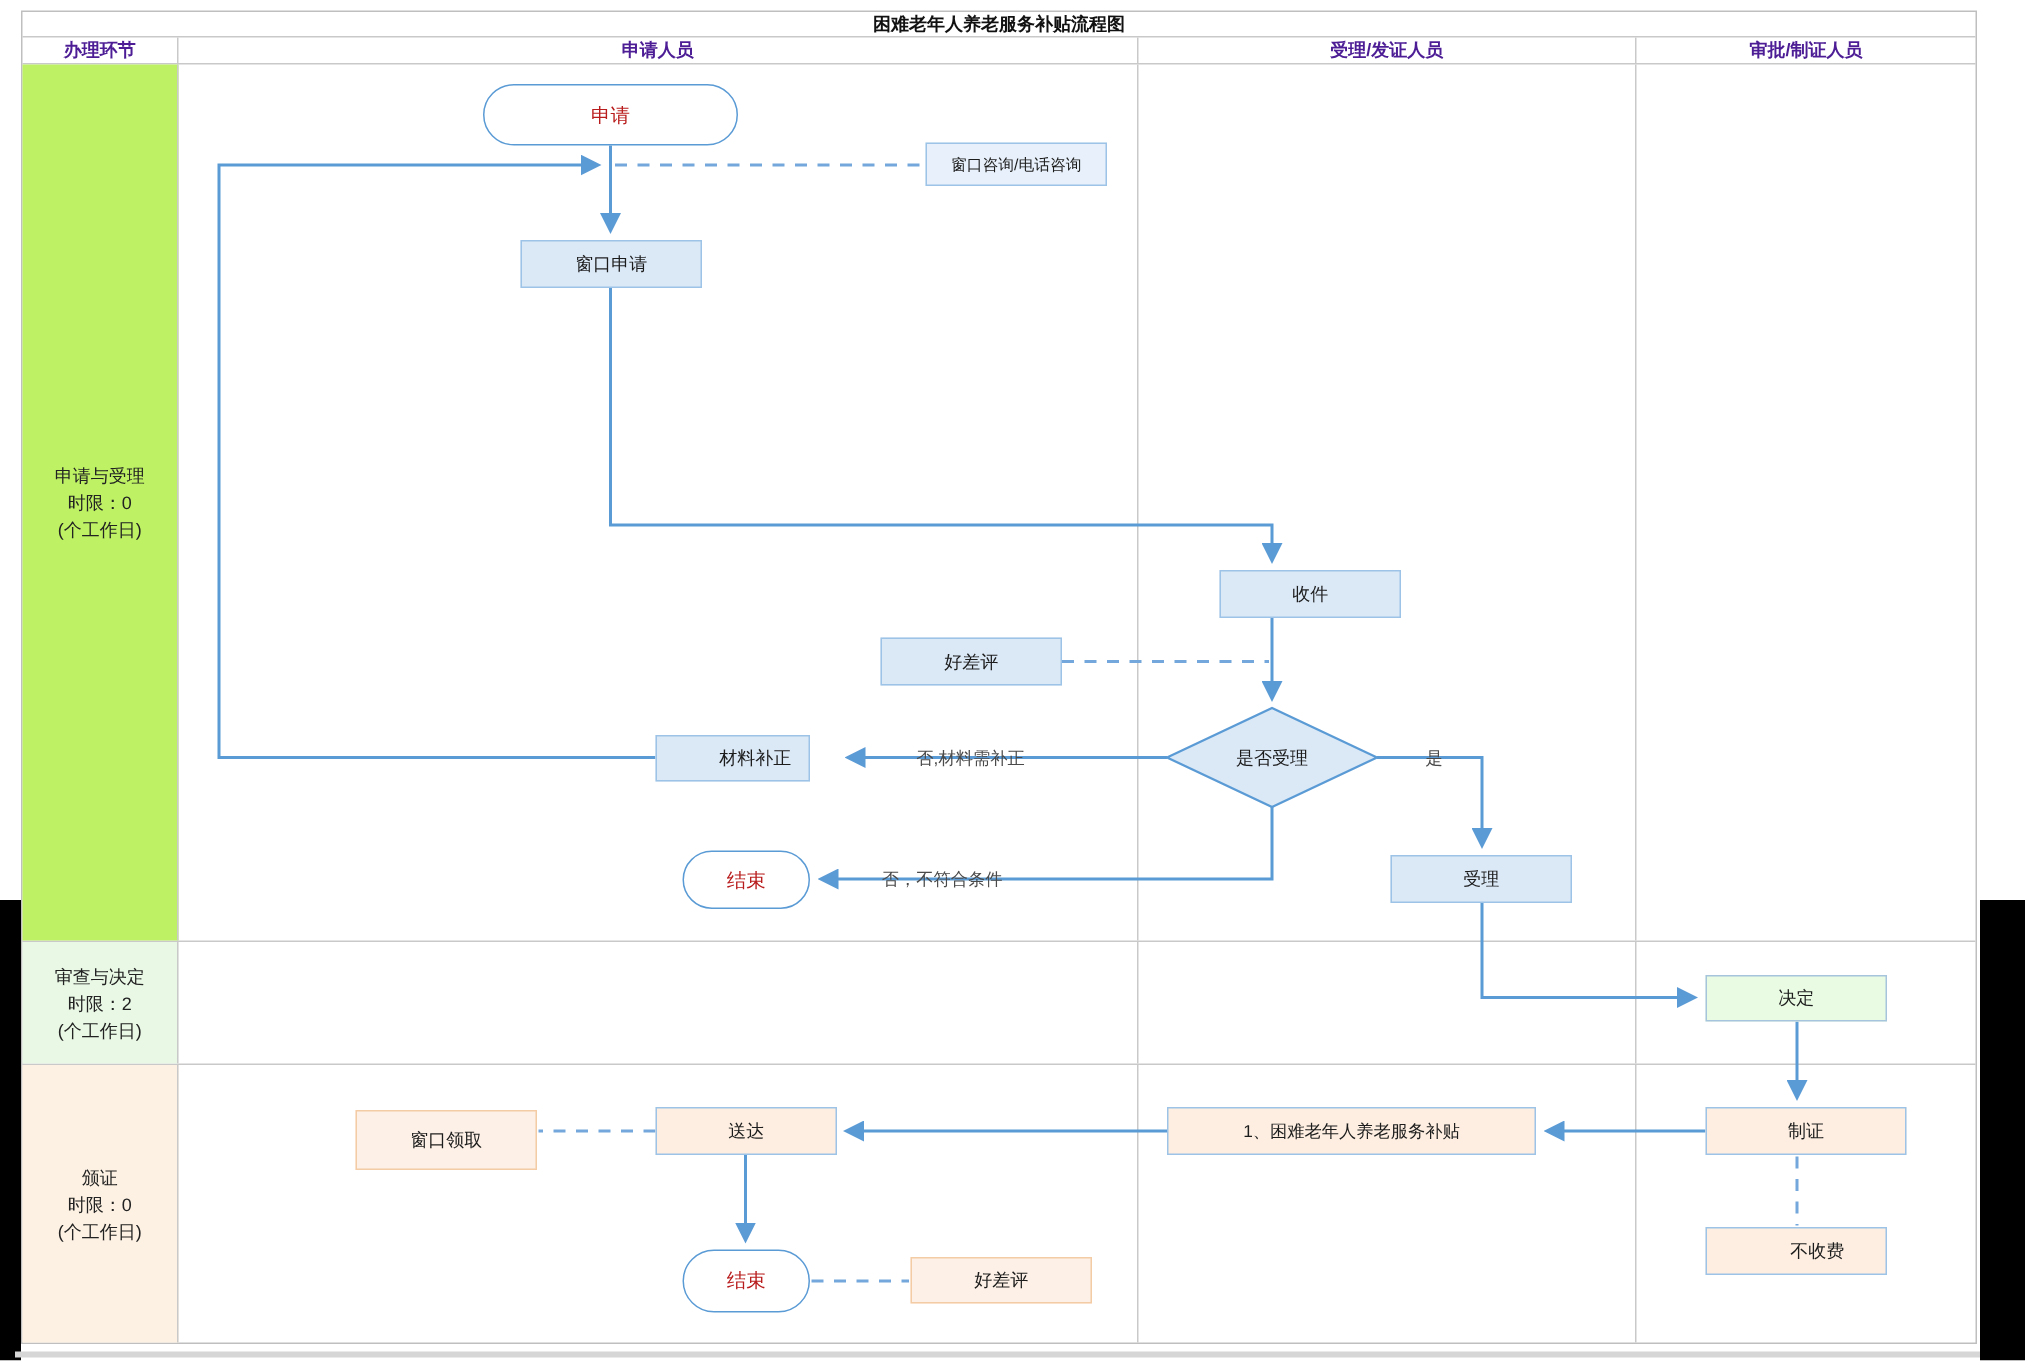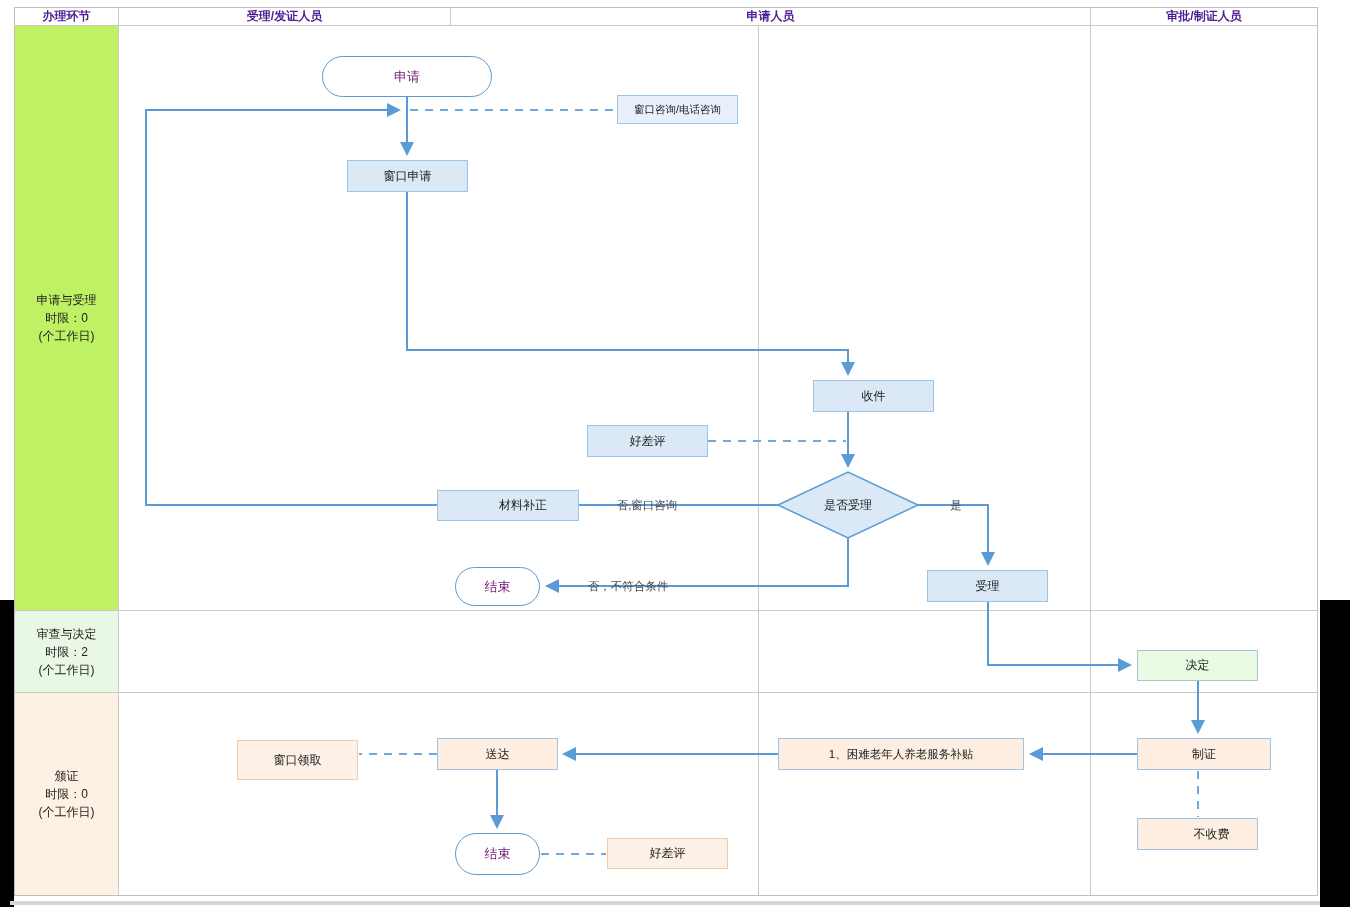--- a/index.html
+++ b/index.html
@@ -36,32 +36,32 @@
   
   svg.connectors { position:absolute; left:0; top:0; width:1350px; height:907px; pointer-events:none; }
 
   .node { position:absolute; display:flex; align-items:center; justify-content:center;
     font-size:12px; color:#1c1c1c; text-align:center; }
   .box-blue   { background:#dbe9f7; border:1px solid #9dc3e6; }
   .box-blue-l { background:#e8f1fb; border:1px solid #9dc3e6; }
   .box-green  { background:#e9fbe3; border:1px solid #a6c5dc; }
   .box-orange { background:#fdeee1; border:1px solid #9dc3e6; }
   .box-orange2{ background:#fdf0e6; border:1px solid #f3cba4; }
-  .pill { background:#ffffff; border:1.5px solid #5b9bd5; color:#701a75; border-radius:22px; font-size:13px; }
+  .pill { background:#ffffff; border:1.5px solid #5b9bd5; color:#b91c1c; border-radius:22px; font-size:13px; }
 
   .edge-label { position:absolute; font-size:11.5px; color:#4a4a4a; text-align:center; }
 
   
   .n-start    { left:322px; top:56px;  width:170px; height:41px; }
   .n-consult  { left:617px; top:95px;  width:121px; height:29px; font-size:10.5px; }
   .n-wapply   { left:347px; top:160px; width:121px; height:32px; }
   .n-receive  { left:813px; top:380px; width:121px; height:32px; }
   .n-ratingm  { left:587px; top:425px; width:121px; height:32px; }
   .n-decision { left:783px; top:492px; width:130px; height:26px; background:none; border:none; }
-  .n-matfix   { left:437px; top:490px; width:142px; height:31px;padding-left:30px; }
+  .n-matfix   { left:437px; top:490px; width:103px; height:31px;padding-left:30px; }
   .n-end1     { left:455px; top:567px; width:85px;  height:39px; }
   .n-accept   { left:927px; top:570px; width:121px; height:32px; }
   .n-decide   { left:1137px; top:650px; width:121px; height:31px; }
   .n-makecert { left:1137px; top:738px; width:134px; height:32px; }
   .n-nofee    { left:1137px; top:818px; width:121px; height:32px;padding-left:28px; }
   .n-subsidy  { left:778px; top:738px; width:246px; height:32px; font-size:11.5px; }
   .n-deliver  { left:437px; top:738px; width:121px; height:32px; }
   .n-pickup   { left:237px; top:740px; width:121px; height:40px; }
   .n-end2     { left:455px; top:833px; width:85px;  height:42px; }
   .n-ratinge  { left:607px; top:838px; width:121px; height:31px; }
@@ -69,24 +69,25 @@
   .l-nofix    { left:572px; top:498px; width:150px; }
   .l-noreject { left:553px; top:579px; width:150px; }
   .l-yes      { left:947px; top:498px; width:18px; }
 </style>
 </head>
 <body>
 
 <div class="screen">
 
   <div class="table">
+    <div class="t-title">困难老年人养老服务补贴流程图</div>
     <div class="t-head">
       <div class="hc c1">办理环节</div>
+      <div class="hc c2">申请人员</div>
       <div class="hc c3">受理/发证人员</div>
-      <div class="hc c2">申请人员</div>
       <div class="hc c4">审批/制证人员</div>
     </div>
 
     <div class="lane lane1">
       <div class="cell c1 lane-label bg-blue">
         <span>申请与受理</span>
         <span>时限：0</span>
         <span>(个工作日)</span>
       </div>
       <div class="cell c2"></div>
@@ -158,21 +159,21 @@
   <div class="node box-blue n-accept">受理</div>
   <div class="node box-green n-decide">决定</div>
   <div class="node box-orange n-makecert">制证</div>
   <div class="node box-orange n-nofee">不收费</div>
   <div class="node box-orange n-subsidy">1、困难老年人养老服务补贴</div>
   <div class="node box-orange n-deliver">送达</div>
   <div class="node box-orange2 n-pickup">窗口领取</div>
   <div class="node pill n-end2">结束</div>
   <div class="node box-orange2 n-ratinge">好差评</div>
 
-  <div class="edge-label l-nofix">否,窗口咨询</div>
+  <div class="edge-label l-nofix">否,材料需补正</div>
   <div class="edge-label l-noreject">否，不符合条件</div>
   <div class="edge-label l-yes">是</div>
 
   <div class="black-left"></div>
   <div class="black-right"></div>
   <div class="page-edge"></div>
 
 </div>
 
 </body></html>

